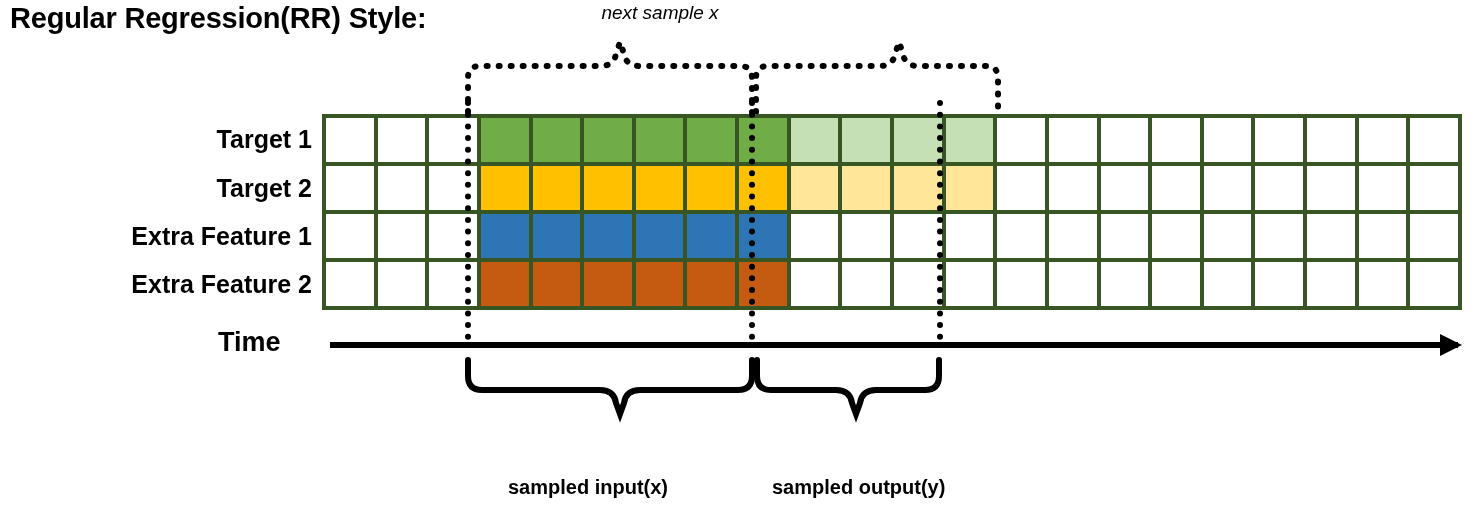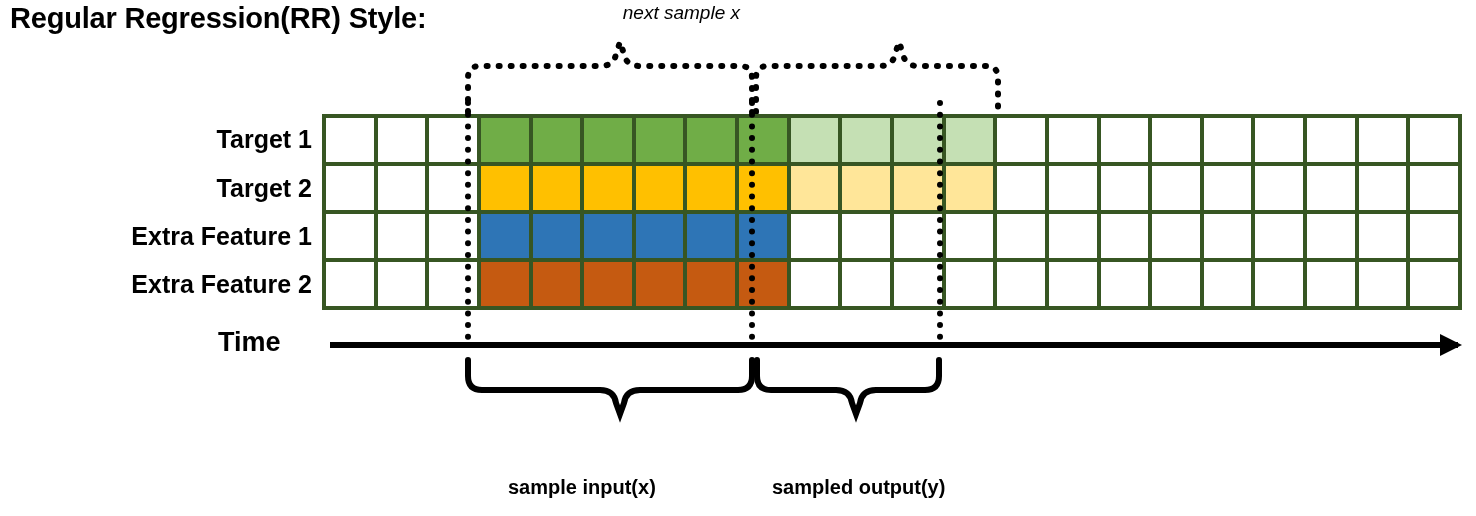--- a/index.html
+++ b/index.html
@@ -14,21 +14,21 @@
 
   .title{
     position:absolute;left:10px;top:2px;
     font-size:29px;font-weight:700;color:#000;
     white-space:nowrap;letter-spacing:-0.2px;
   }
 
   .toplabel{
     position:absolute;top:2px;
     font-size:19px;font-style:italic;font-weight:500;color:#000;
-    white-space:nowrap;text-align:right;
+    white-space:nowrap;text-align:center;
   }
   #toplabel-x{left:580px;width:160px;}
   #toplabel-y{left:818px;width:160px;}
 
   
   #grid{
     position:absolute;left:322px;top:114px;
     width:1140px;height:196px;
     background:#375623;
     display:grid;
@@ -200,21 +200,21 @@
   <div id="time-label">Time</div>
   <div id="time-axis"></div>
   <div id="time-arrow"></div>
 
   <svg class="overlay" viewBox="0 0 1476 516">
     <path d="M 468,360 L 468,376 Q 468,390 482,390 L 600,390 Q 614,390 616,403 L 620,414 L 624,403 Q 626,390 640,390 L 738,390 Q 752,390 752,376 L 752,360" fill="none" stroke="#000" stroke-width="6" stroke-linecap="round"></path>
     <path d="M 757,360 L 757,376 Q 757,390 771,390 L 836,390 Q 850,390 852,403 L 856,414 L 860,403 Q 862,390 876,390 L 925,390 Q 939,390 939,376 L 939,360" fill="none" stroke="#000" stroke-width="6" stroke-linecap="round"></path>
   </svg>
 
   <div class="caption" id="caption-input">
-    <div>sample input(x)</div>
+    <div>sampled input(x)</div>
     
     
   </div>
   <div class="caption" id="caption-output">
     <div>sampled output(y)</div>
     
     
   </div>
 
 </div>

